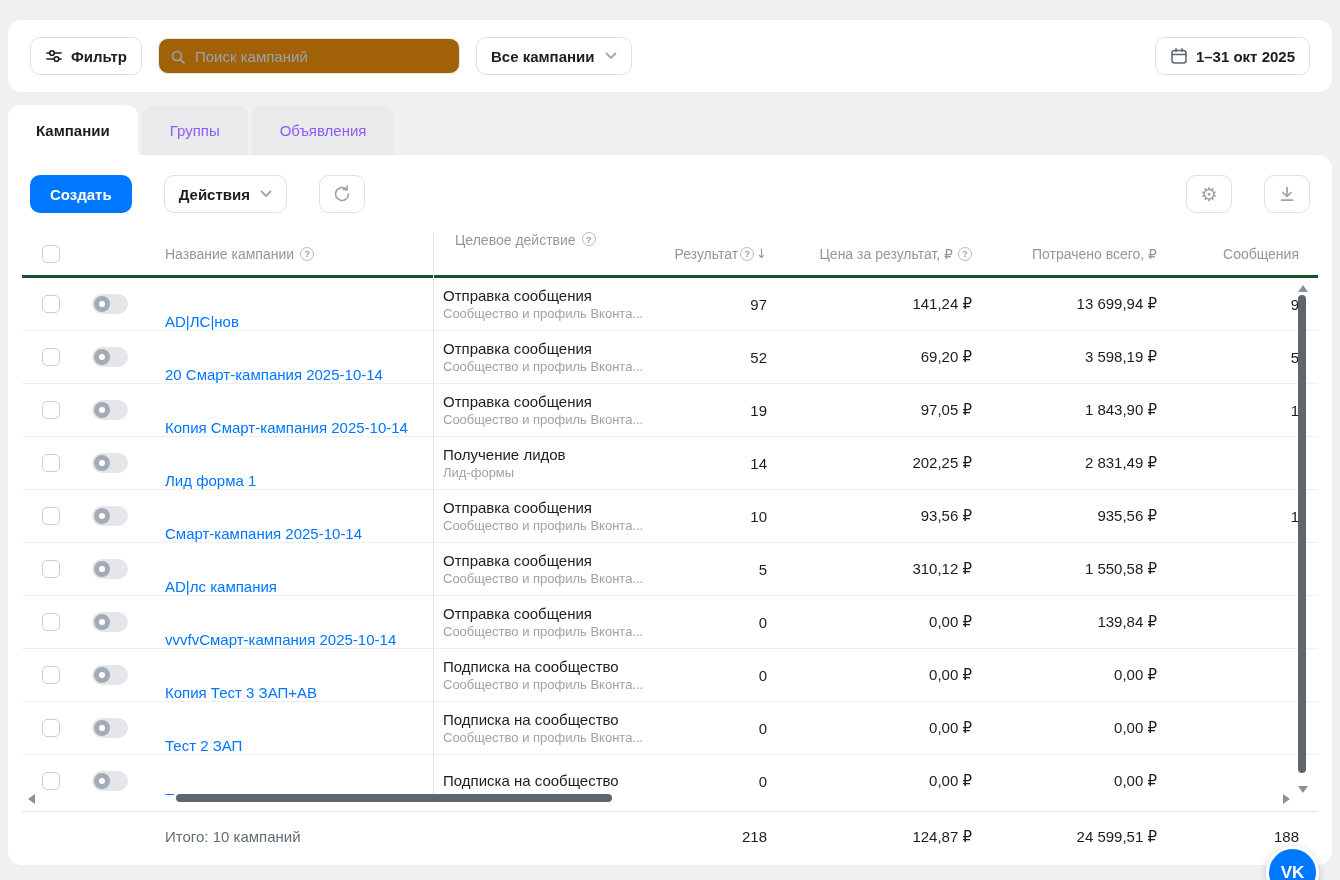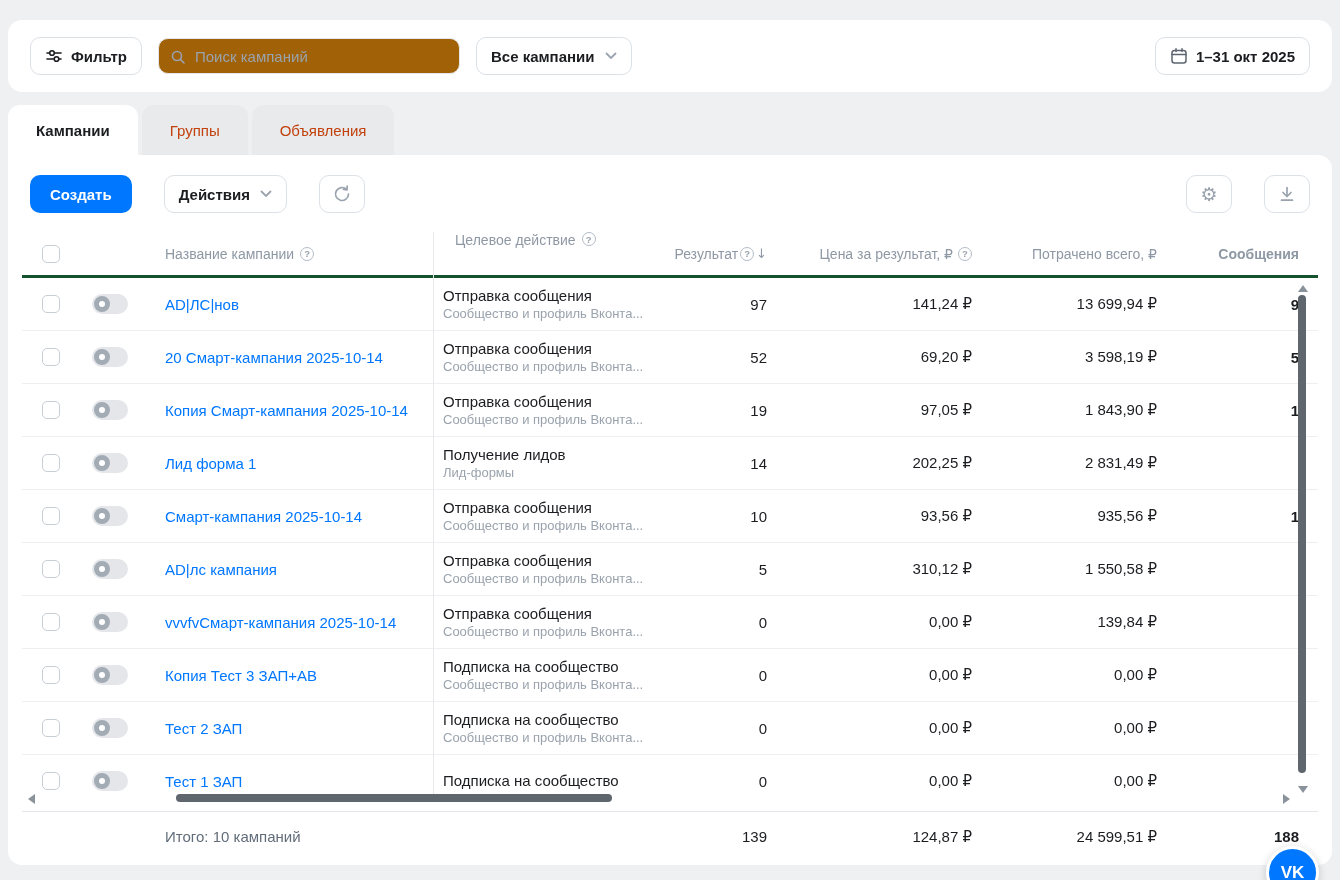--- a/index.html
+++ b/index.html
@@ -32,21 +32,21 @@
     width:100%; height:100%; border:none; background:transparent; outline:none;
     padding-left:36px; font-size:15px; font-family:inherit; color:#1c1d21;
   }
   .search-box input::placeholder { color:#9aa3ad; }
   .spacer { flex:1; }
   .chev { display:inline-flex; margin-left:2px; }
   
   .tabs { display:flex; gap:4px; margin-top:13px; }
   .tab {
     height:50px; display:flex; align-items:center; padding:0 28px;
-    border-radius:12px 12px 0 0; background:#e8eaec; color:#c2410c;
+    border-radius:12px 12px 0 0; background:#e8eaec; color:#8b5cf6;
     font-size:15px; cursor:pointer;
   }
   .tab.active { background:#fff; color:#1c1d21; font-weight:700; }
   
   .card {
     background:#fff; border-radius:0 14px 14px 14px;
     min-height:706px; padding-bottom:4px;
   }
   .action-bar { display:flex; align-items:center; gap:32px; padding:20px 22px 0; }
   .btn-primary {
@@ -62,24 +62,24 @@
   }
   .gear-glyph { font-size:19px; color:#99a2ad; line-height:1; font-family:"DejaVu Sans",sans-serif; }
   
   .table-wrap { position:relative; margin:19px 14px 0; width:1296px; }
   .grid { display:grid; grid-template-columns:58px 60px 293px 229px 105px 205px 185px 150px; }
   .thead { height:46px; border-bottom:3px solid #14532d; }
   .thead .cell { display:flex; align-items:center; gap:6px; color:#8e98a4; font-size:14px; }
   .cell { min-width:0; }
   .c-check { display:flex; align-items:center; justify-content:center; }
   .c-toggle { display:flex; align-items:center; justify-content:center; }
-  .c-name { display:flex; align-items:center; padding-left:25px; }
+  .c-name { display:flex; align-items:flex-end; padding-left:25px; }
   .c-action { padding-left:10px; display:flex; flex-direction:column; justify-content:center; }
   .c-num { display:flex; align-items:center; justify-content:flex-end; font-size:15px; color:#1c1d21; white-space:nowrap; }
-  .c-msg { padding-right:8px;font-weight:bold; }
+  .c-msg { padding-right:8px; }
   .rows { height:517px; overflow:hidden; }
   .row { height:53px; border-bottom:1px solid #edeff1; }
   .name-link { color:#0077ff; text-decoration:none; font-size:15px; white-space:nowrap; overflow:hidden; cursor:pointer; }
   .action-main { font-size:15px; color:#1c1d21; white-space:nowrap; }
   .action-sub { font-size:13px; color:#9aa3ad; margin-top:2px; white-space:nowrap; }
   .checkbox {
     width:18px; height:18px; border:1.5px solid #c7ced6; border-radius:5px;
     background:#fff; display:inline-block; cursor:pointer;
   }
   .toggle {
@@ -481,21 +481,21 @@
       <span class="tri tri-up"></span>
       <span class="v-thumb"></span>
       <span class="tri tri-down"></span>
     </div>
 
     <div class="grid tfoot">
       <div class="cell"></div>
       <div class="cell"></div>
       <div class="cell c-name">Итого: 10 кампаний</div>
       <div class="cell"></div>
-      <div class="cell c-num">139</div>
+      <div class="cell c-num">218</div>
       <div class="cell c-num">124,87 ₽</div>
       <div class="cell c-num">24 599,51 ₽</div>
       <div class="cell c-num c-msg">188</div>
     </div>
 
   </div>
 </div>
 
 <div class="vk-fab">
   <span>VK</span>

